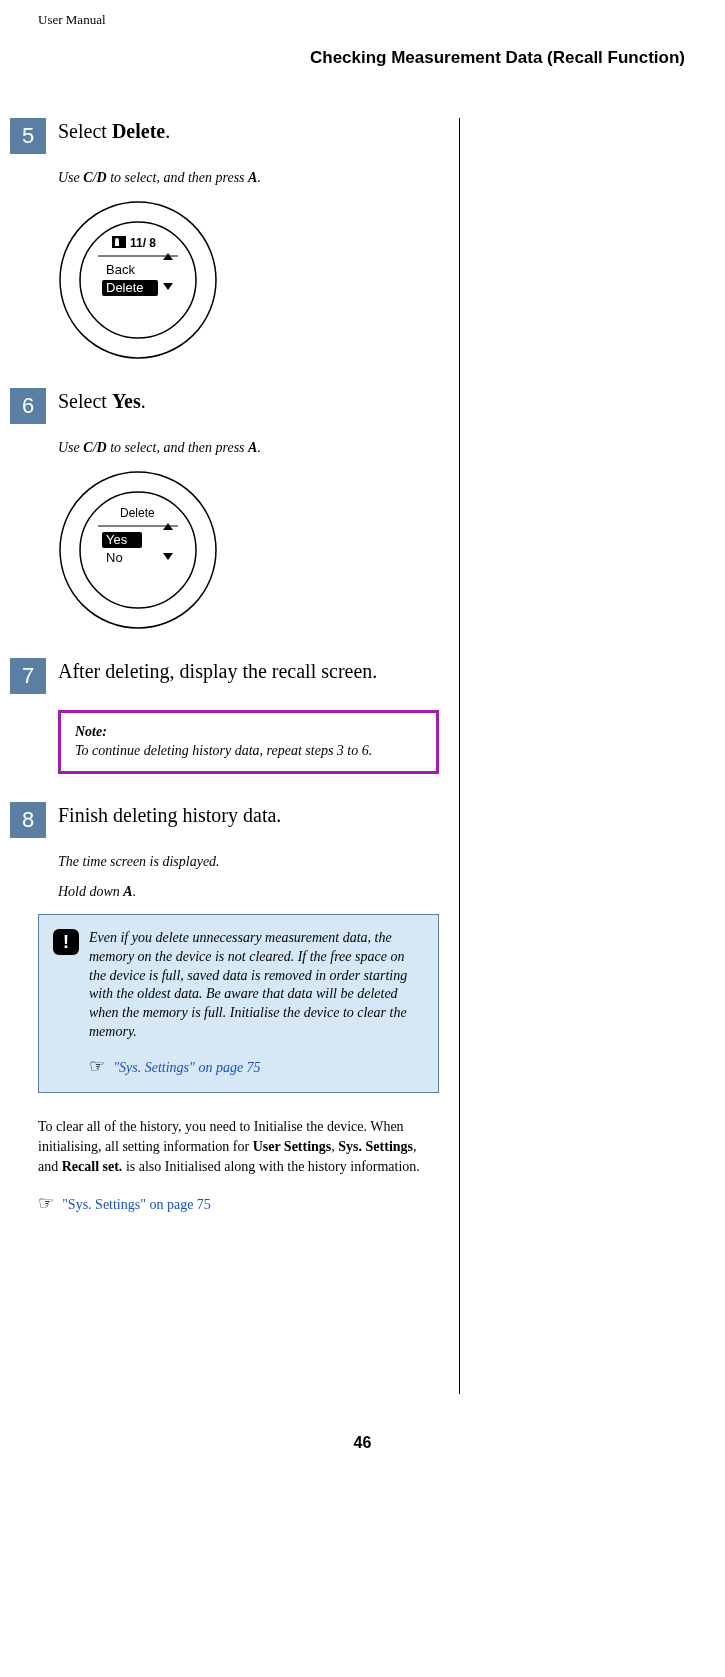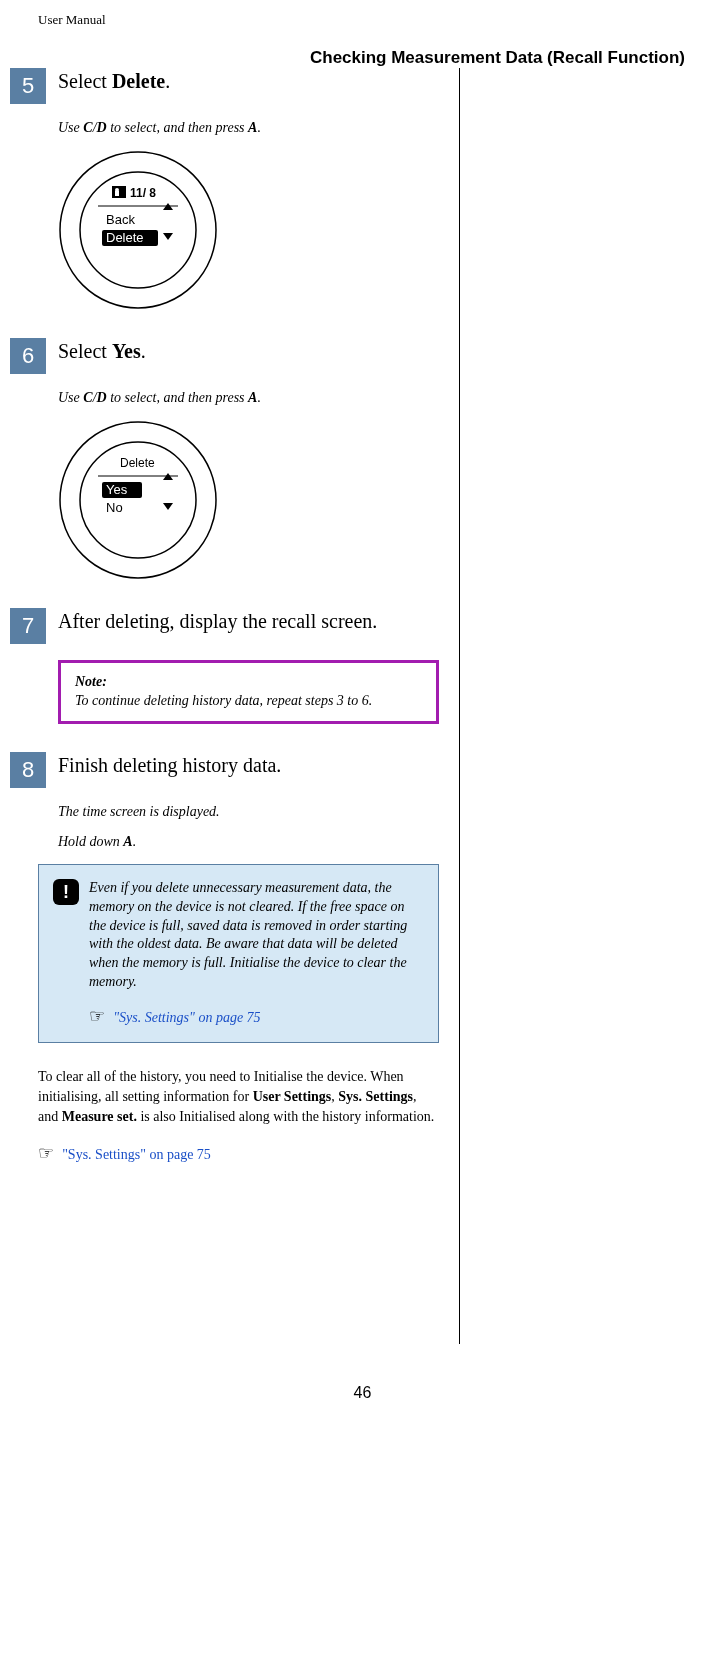--- a/index.html
+++ b/index.html
@@ -14,20 +14,21 @@
     .top-label {
       font-size: 13px;
       margin-bottom: 20px;
       margin-left: 8px;
     }
     .section-title {
       font-family: 'Segoe UI', Tahoma, Arial, sans-serif;
       font-size: 17px;
       font-weight: 700;
       text-align: right;
+      margin-bottom: 50px;
       padding-right: 10px;
     }
     .content {
       width: 430px;
       border-right: 1px solid #000;
       padding-right: 20px;
       padding-bottom: 180px;
     }
     .step-row {
       display: flex;
@@ -121,21 +122,21 @@
     .page-ref {
       margin-left: 8px;
       display: flex;
       align-items: baseline;
       gap: 8px;
       font-size: 14px;
     }
     .page-ref .link { color: #1a4fc7; }
     .page-number {
       font-family: 'Segoe UI', Arial, sans-serif;
-      font-weight: 400;
+      font-weight: 700;
       text-align: center;
       font-size: 16px;
       margin-top: 40px;
     }
   </style>
 </head>
 <body>
 
 <div class="top-label">User Manual</div>
 <div class="section-title">Checking Measurement Data (Recall Function)</div>
@@ -224,21 +225,21 @@
         <div>Even if you delete unnecessary measurement data, the memory on the device is not cleared. If the free space on the device is full, saved data is removed in order starting with the oldest data. Be aware that data will be deleted when the memory is full. Initialise the device to clear the memory.</div>
         <div class="cross-ref">
           <span class="ref-icon">☞</span>
           <span class="link">"Sys. Settings" on page 75</span>
         </div>
       </div>
     </div>
   </div>
 
   <div class="closing">
-    <span>To clear all of the history, you need to Initialise the device. When initialising, all setting information for </span><span class="bold">User Settings</span><span>, </span><span class="bold">Sys. Settings</span><span>, and </span><span class="bold">Measure set.</span><span> is also Initialised along with the history information.</span>
+    <span>To clear all of the history, you need to Initialise the device. When initialising, all setting information for </span><span class="bold">User Settings</span><span>, </span><span class="bold">Sys. Settings</span><span>, and </span><span class="bold">Recall set.</span><span> is also Initialised along with the history information.</span>
   </div>
   <div class="page-ref">
     <span style="font-size:18px;">☞</span>
     <span class="link">"Sys. Settings" on page 75</span>
   </div>
 
 </div>
 
 <div class="page-number">46</div>
 

